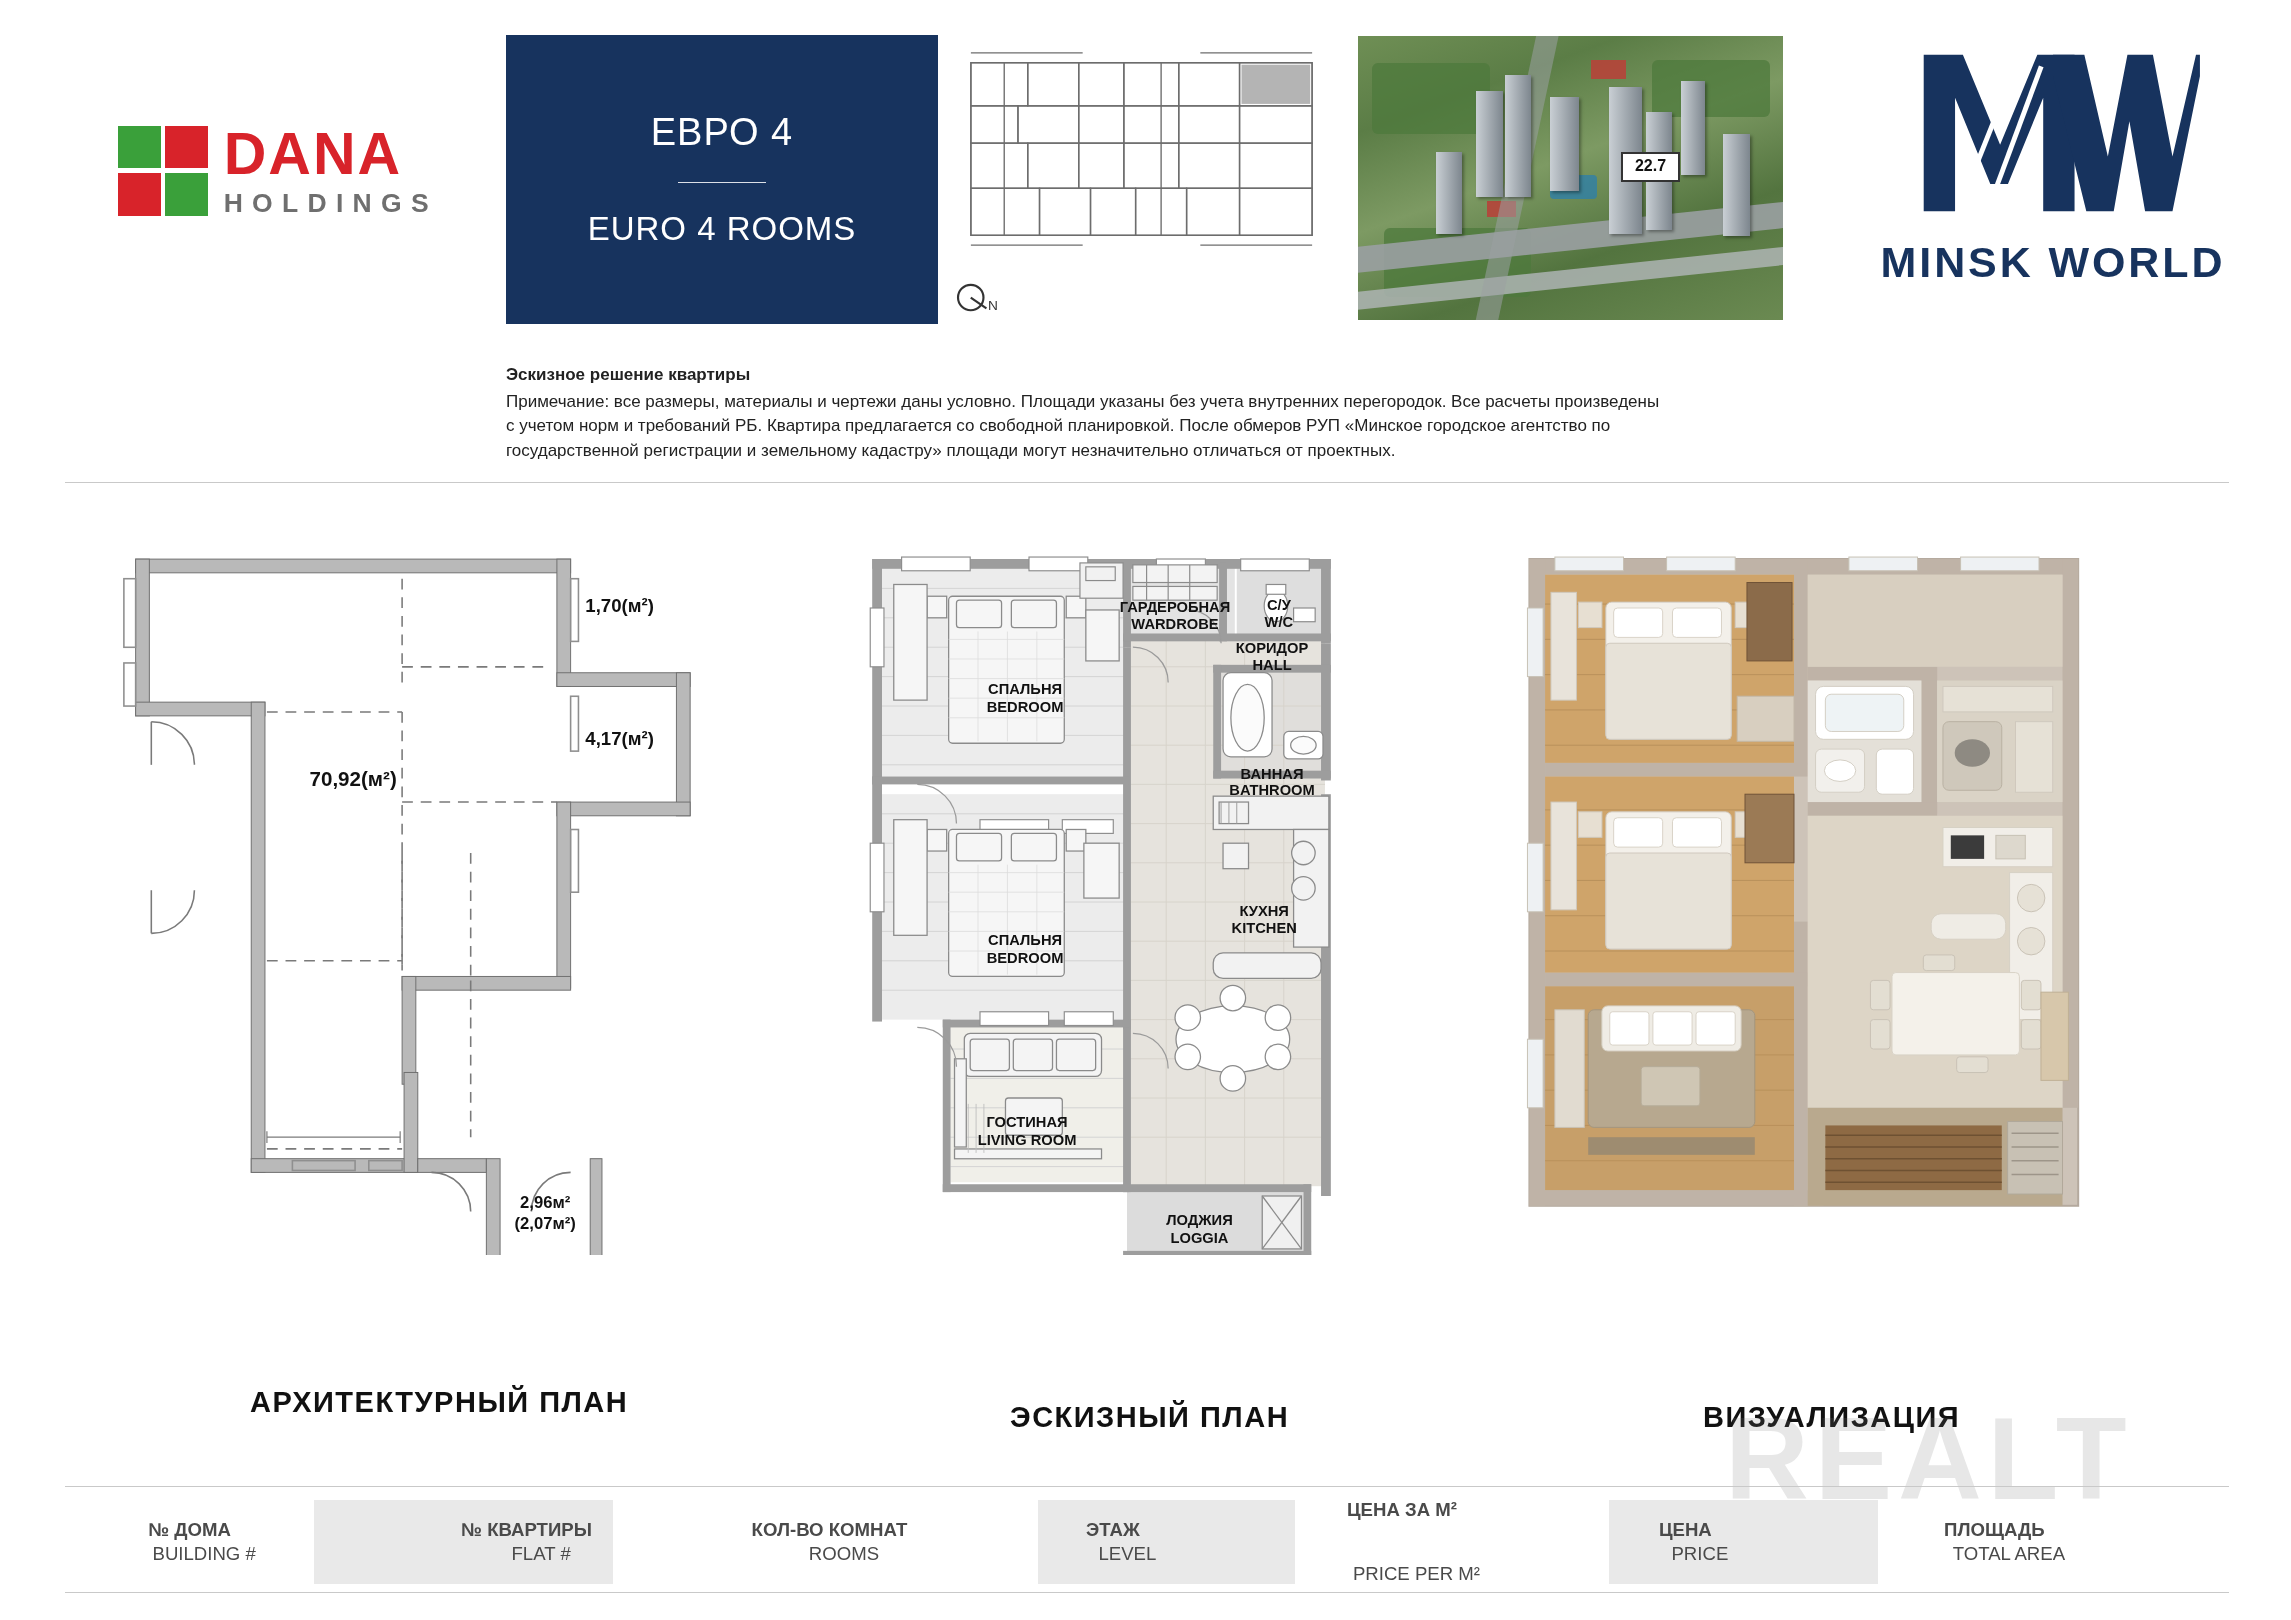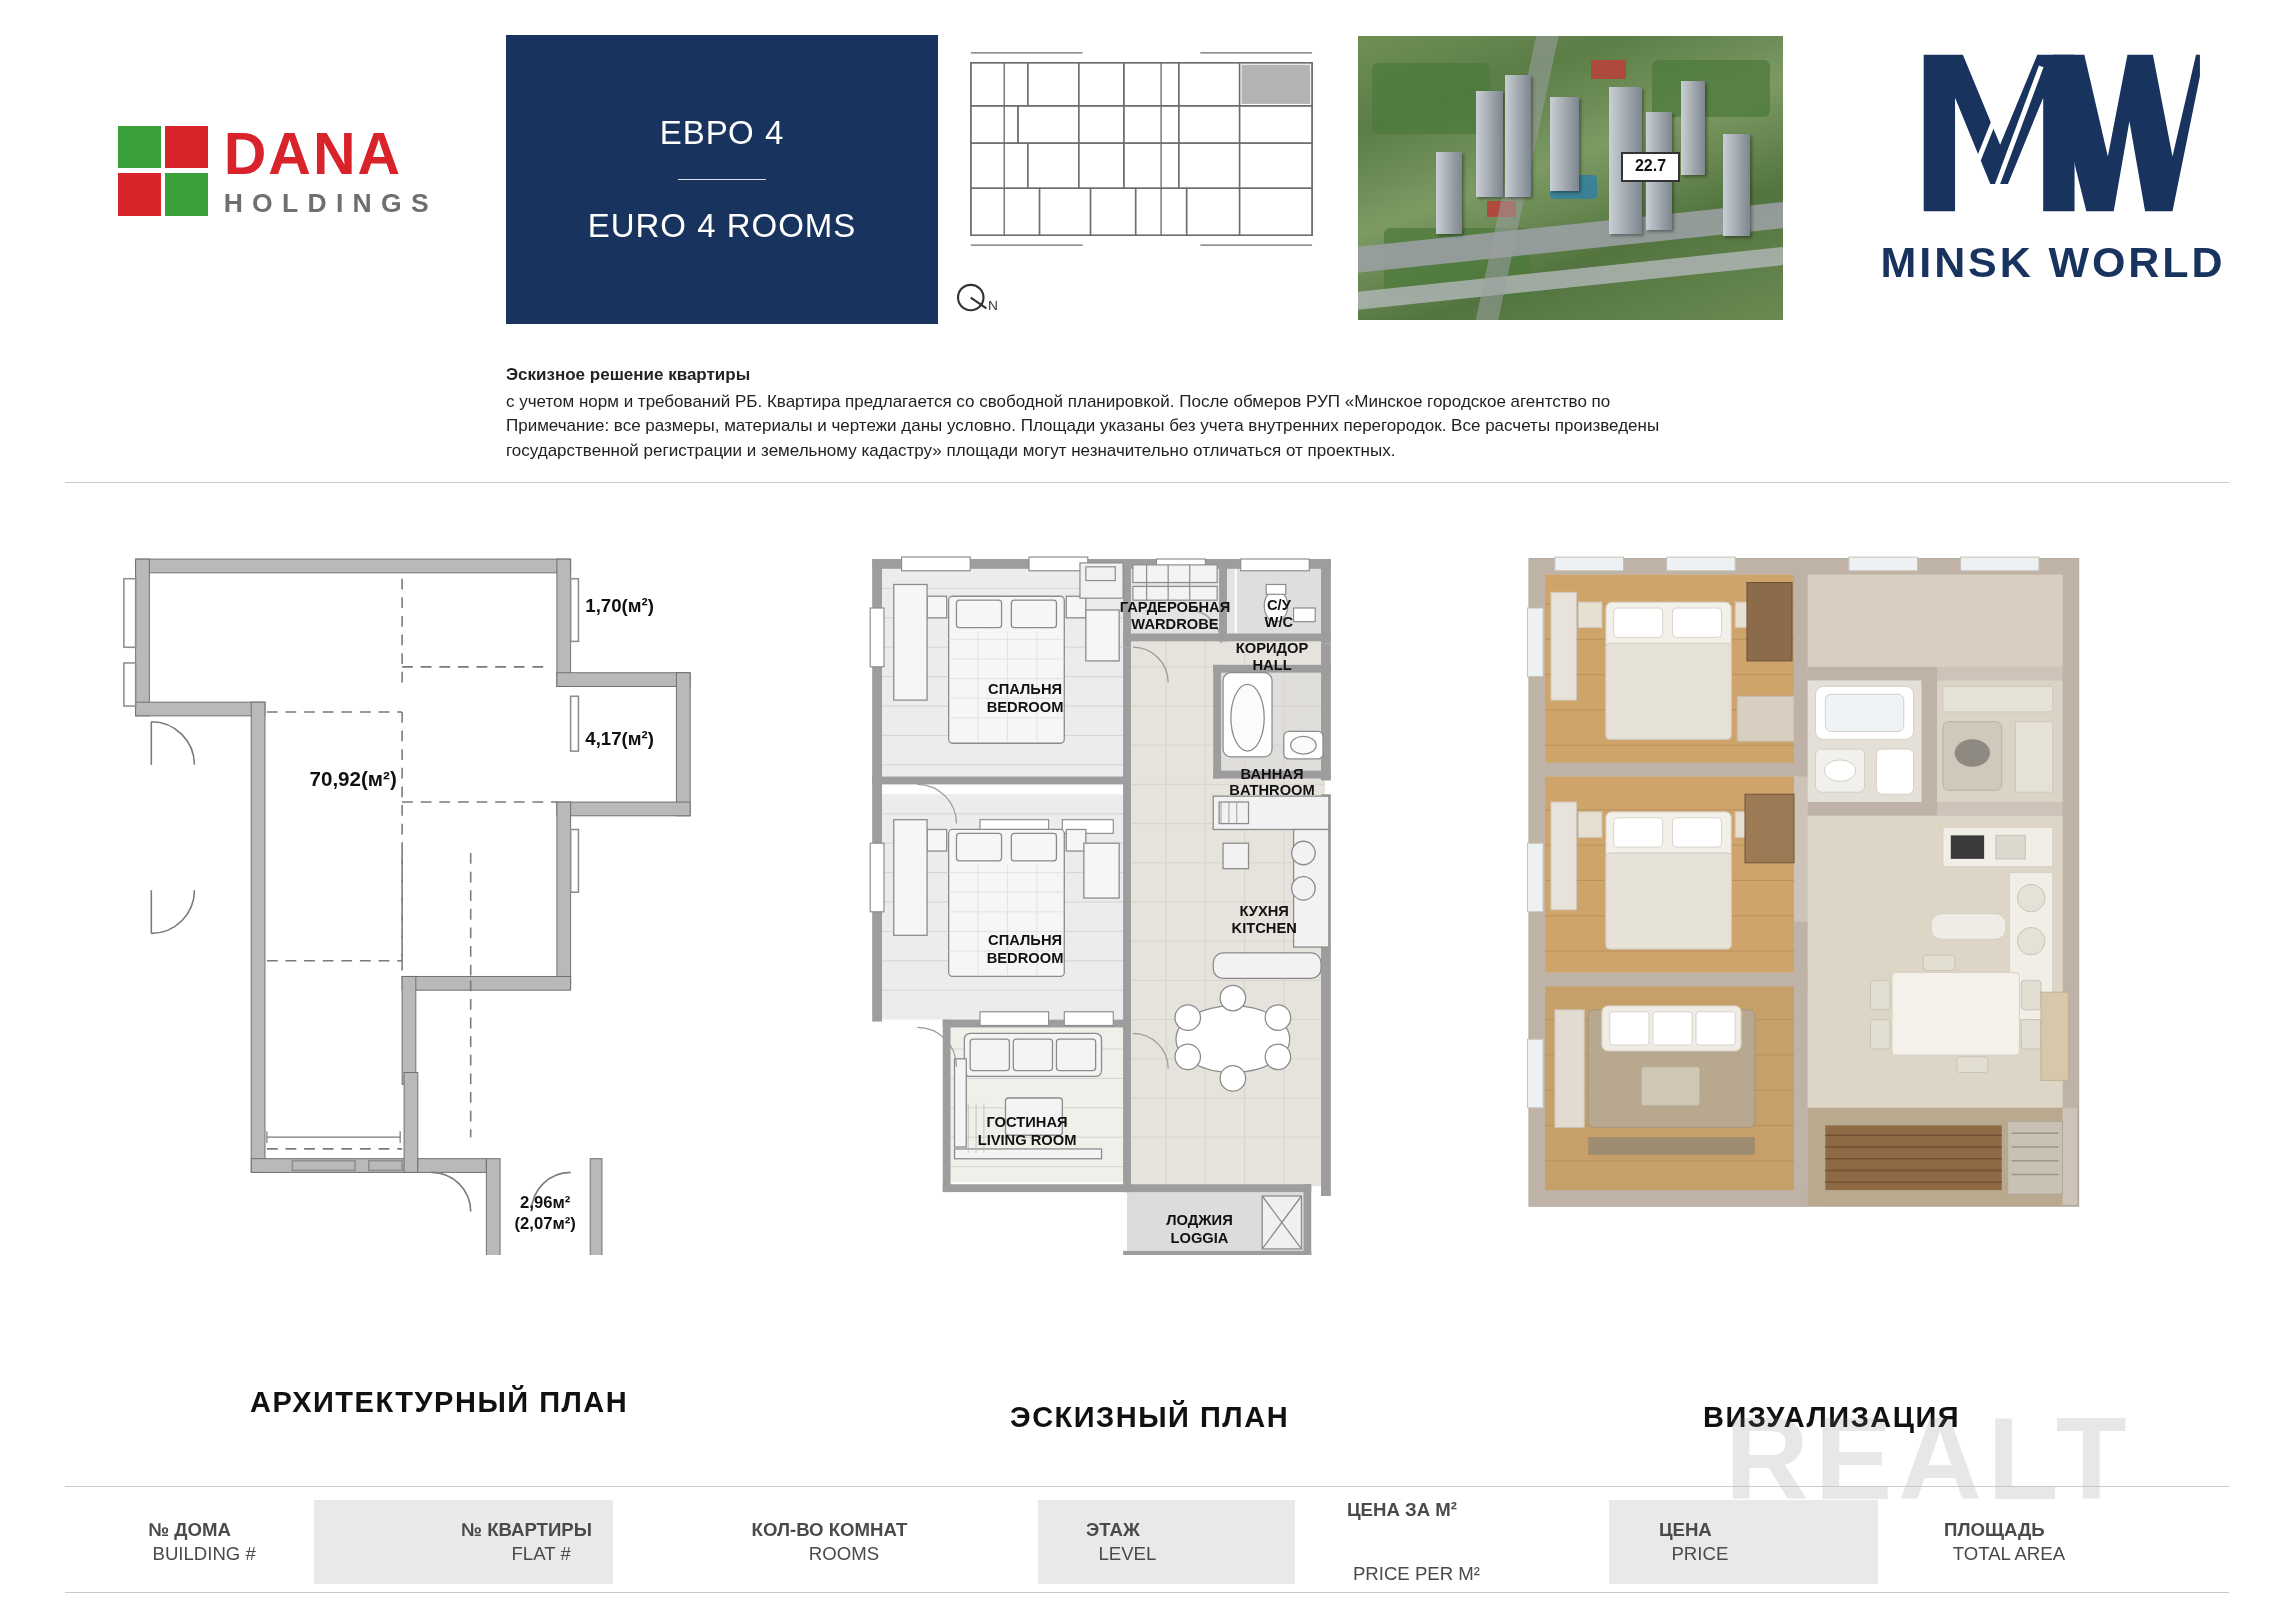--- a/index.html
+++ b/index.html
@@ -74,21 +74,21 @@
     width: 432px;
     height: 289px;
     background: #17335e;
     color: #ffffff;
     display: flex;
     flex-direction: column;
     align-items: center;
     justify-content: center;
   }
   .typebox .ru {
-    font-size: 33px;
+    font-size: 38px;
     letter-spacing: 1px;
   }
   .typebox .rule {
     width: 88px;
     height: 1px;
     background: #ffffff;
     margin: 27.4px 0;
     opacity: .85;
   }
   .typebox .en {
@@ -383,22 +383,22 @@
         <g stroke="#ffffff" stroke-width="5">
           <line x1="112" y1="30" x2="56" y2="170"></line>
           <line x1="138" y1="30" x2="86" y2="170"></line>
         </g>
       </svg>
       <div class="mw-name">MINSK WORLD</div>
     </div>
 
     <div class="note">
       <div class="title">Эскизное решение квартиры</div>
+      <div>Примечание: все размеры, материалы и чертежи даны условно. Площади указаны без учета внутренних перегородок. Все расчеты произведены</div>
       <div>с учетом норм и требований РБ. Квартира предлагается со свободной планировкой. После обмеров РУП «Минское городское агентство по</div>
-      <div>Примечание: все размеры, материалы и чертежи даны условно. Площади указаны без учета внутренних перегородок. Все расчеты произведены</div>
       <div>государственной регистрации и земельному кадастру» площади могут незначительно отличаться от проектных.</div>
     </div>
 
     <div class="hr-top"></div>
   </div>
 
   <div class="plans">
 
     <div class="plan-col col-a">
       <svg width="627" height="706" viewBox="0 0 640 720">

